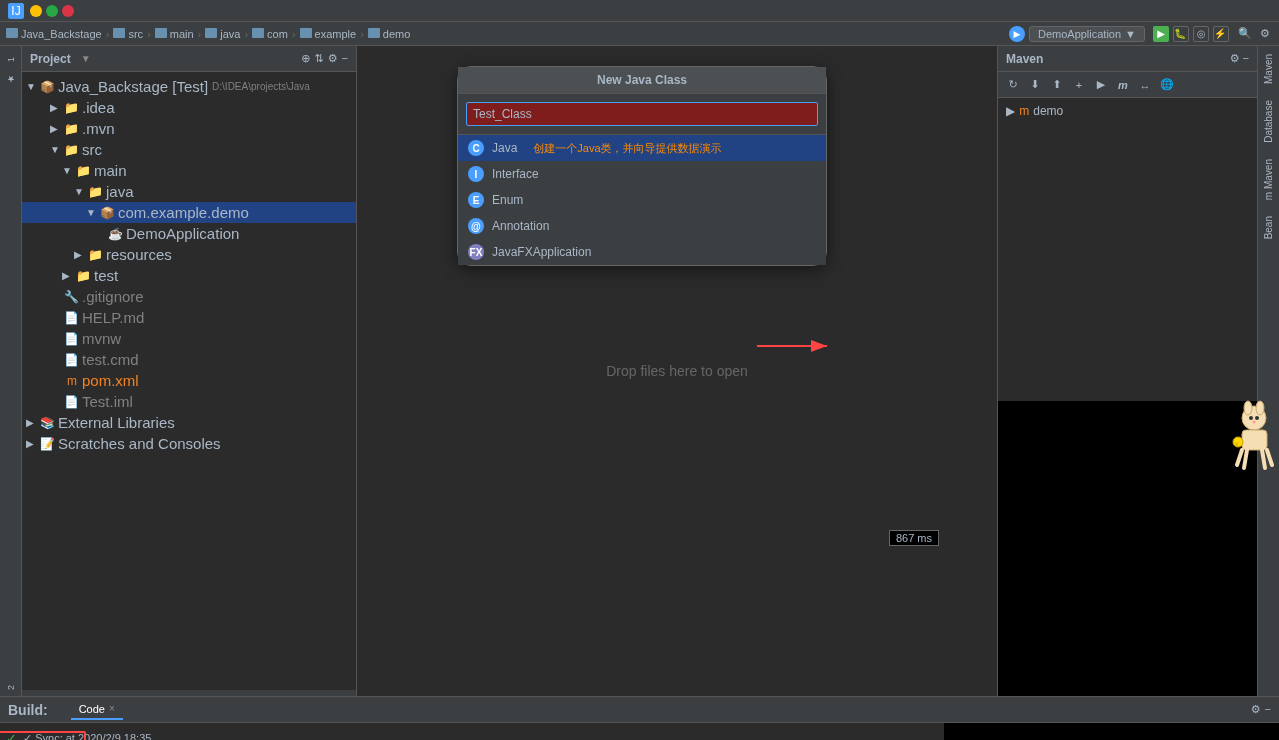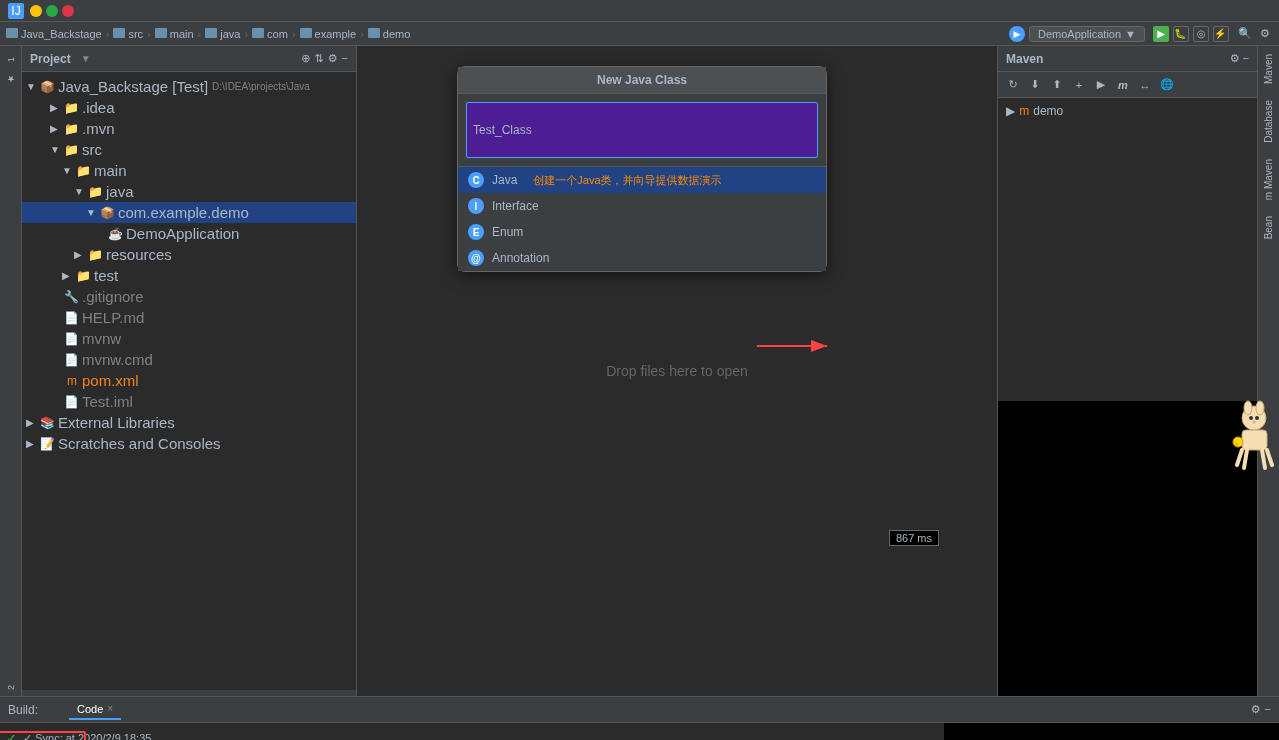--- a/index.html
+++ b/index.html
@@ -48,24 +48,24 @@
     .folder-icon { color: #6891b0; }
     .tree-label { font-size: 15px; }
     .tree-label.gray { color: #808080; }
     .tree-label.orange { color: #f5821f; }
 
     
     #center-content { flex: 1; background: #2b2b2b; display: flex; flex-direction: column; position: relative; }
     #drop-area { flex: 1; display: flex; align-items: center; justify-content: center; color: #666; font-size: 14px; }
 
     
-    #new-java-dialog { position: absolute; top: 20px; left: 100px; width: 370px; background: #3c3f41; border: 1px solid #666; border-radius: 8px; box-shadow: 0 4px 16px rgba(0,0,0,0.5); z-index: 100; }
+    #new-java-dialog { position: absolute; top: 20px; left: 100px; width: 370px; background: #3c3f41; border: 1px solid #666; border-radius: 14px; box-shadow: 0 4px 16px rgba(0,0,0,0.5); z-index: 100; }
     #dialog-title { background: #4c5052; padding: 6px 10px; font-size: 12px; font-weight: bold; color: #a9b7c6; text-align: center; border-bottom: 1px solid #555; }
     #dialog-input-area { padding: 8px; border-bottom: 1px solid #555; background: #3c3f41; }
-    #dialog-input { width: 100%; padding: 20px 6px; background: #4c1d95; border: 1px solid #4a9efd; color: #a9b7c6; font-size: 12px; outline: none; border-radius: 2px; }
+    #dialog-input { width: 100%; padding: 4px 6px; background: #7f1d1d; border: 1px solid #4a9efd; color: #a9b7c6; font-size: 12px; outline: none; border-radius: 2px; }
     #dialog-list { background: #3c3f41; }
     .dialog-list-item { display: flex; align-items: center; padding: 5px 10px; cursor: pointer; gap: 8px; }
     .dialog-list-item.selected { background: #214283; }
     .dialog-list-item .item-icon { width: 16px; height: 16px; border-radius: 50%; display: flex; align-items: center; justify-content: center; font-size: 10px; font-weight: bold; }
     .class-icon { background: #4a9efd; color: white; }
     .interface-icon { background: #4a9efd; color: white; }
     .enum-icon { background: #4a9efd; color: white; }
     .annotation-icon { background: #4a9efd; color: white; }
     .javafx-icon { background: #8080c0; color: white; font-size: 8px; }
     .dialog-list-item .item-label { font-size: 12px; }
@@ -93,21 +93,21 @@
     .bottom-tab { padding: 3px 8px; cursor: pointer; font-size: 11px; color: #a9b7c6; border-bottom: 2px solid transparent; display: flex; align-items: center; gap: 4px; }
     .bottom-tab.active { border-bottom: 2px solid #4a9efd; color: #fff; }
     .bottom-tab .close-x { color: #888; font-size: 10px; cursor: pointer; }
     #bottom-icons { margin-left: auto; display: flex; gap: 4px; }
     #bottom-content { display: flex; flex: 1; }
     #bottom-left { flex: 1; padding: 6px; }
     .build-line { display: flex; align-items: center; gap: 6px; padding: 2px 0; font-size: 11px; }
     .build-line .success-icon { color: #4caf50; font-size: 13px; }
     .build-line .label { color: #a9b7c6; }
     #bottom-right { width: 335px; background: #000; }
-    #build-label { color: #a9b7c6; font-size: 12px; font-weight: normal; margin-right: 23px; }
+    #build-label { color: #a9b7c6; font-size: 14px; font-weight: bold; margin-right: 15px; }
 
     
     ::-webkit-scrollbar { width: 6px; height: 6px; }
     ::-webkit-scrollbar-track { background: #2b2b2b; }
     ::-webkit-scrollbar-thumb { background: #555; border-radius: 3px; }
 
     .timing-badge { background: #000; border: 1px solid #666; padding: 1px 6px; font-size: 11px; color: #a9b7c6; }
   </style>
 </head>
 <body>
@@ -283,21 +283,21 @@
         <span style="width:24px;display:inline-block;"></span>
         <span class="tree-arrow" style="visibility:hidden;">▶</span>
         <span class="tree-icon" style="color:#888;">📄</span>
         <span class="tree-label gray">mvnw</span>
       </div>
 
       <div class="tree-item">
         <span style="width:24px;display:inline-block;"></span>
         <span class="tree-arrow" style="visibility:hidden;">▶</span>
         <span class="tree-icon" style="color:#888;">📄</span>
-        <span class="tree-label gray">mvnw.cmd</span>
+        <span class="tree-label gray">test.cmd</span>
       </div>
 
       <div class="tree-item">
         <span style="width:24px;display:inline-block;"></span>
         <span class="tree-arrow" style="visibility:hidden;">▶</span>
         <span class="tree-icon" style="color:#f5821f;">m</span>
         <span class="tree-label orange">pom.xml</span>
       </div>
 
       <div class="tree-item">
@@ -349,20 +349,24 @@
         <div class="dialog-list-item">
           <div class="item-icon enum-icon">E</div>
           <span class="item-label">Enum</span>
         </div>
 
         <div class="dialog-list-item">
           <div class="item-icon annotation-icon">@</div>
           <span class="item-label">Annotation</span>
         </div>
 
+        <div class="dialog-list-item">
+          <div class="item-icon javafx-icon">FX</div>
+          <span class="item-label">JavaFXApplication</span>
+        </div>
       </div>
     </div>
 
     <div style="position:absolute;top:285px;left:390px;pointer-events:none;">
       <svg width="250" height="30" style="overflow:visible;">
         <defs>
           <marker id="arrowhead" markerWidth="8" markerHeight="6" refX="8" refY="3" orient="auto">
             <polygon points="0 0, 8 3, 0 6" fill="#ff4444"></polygon>
           </marker>
         </defs>

